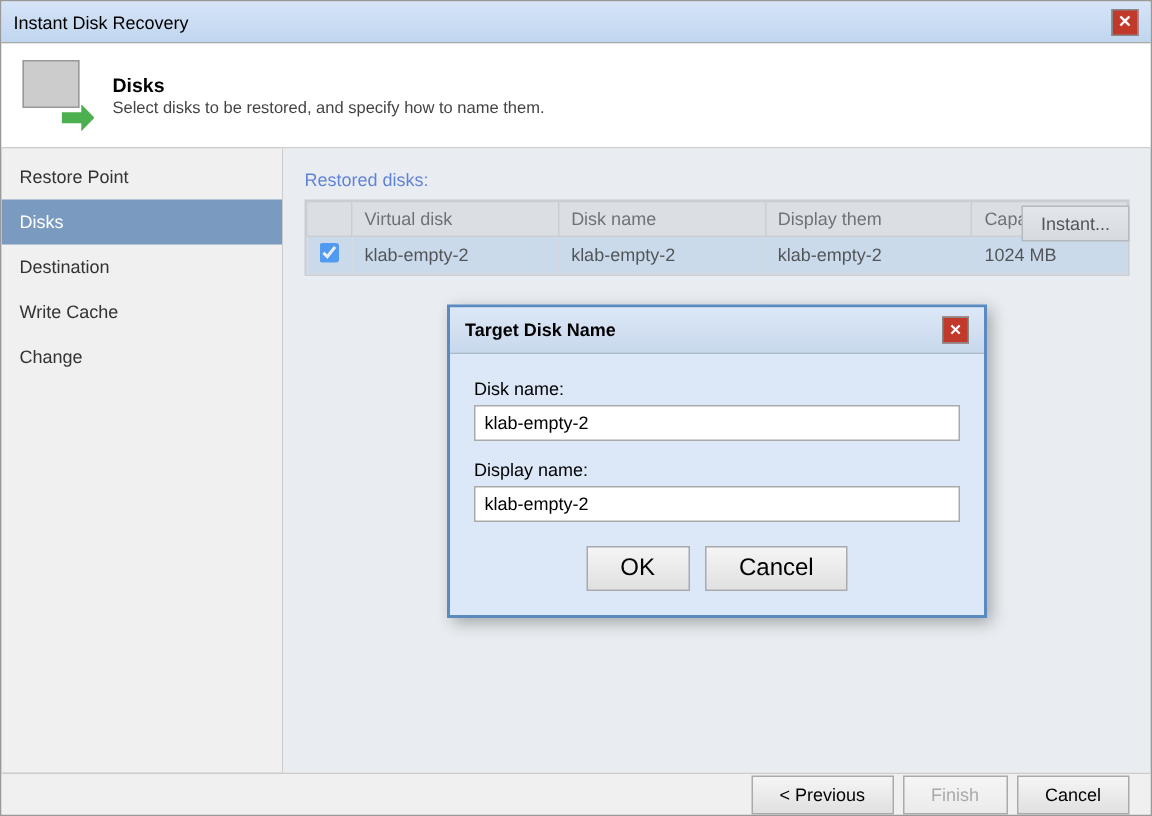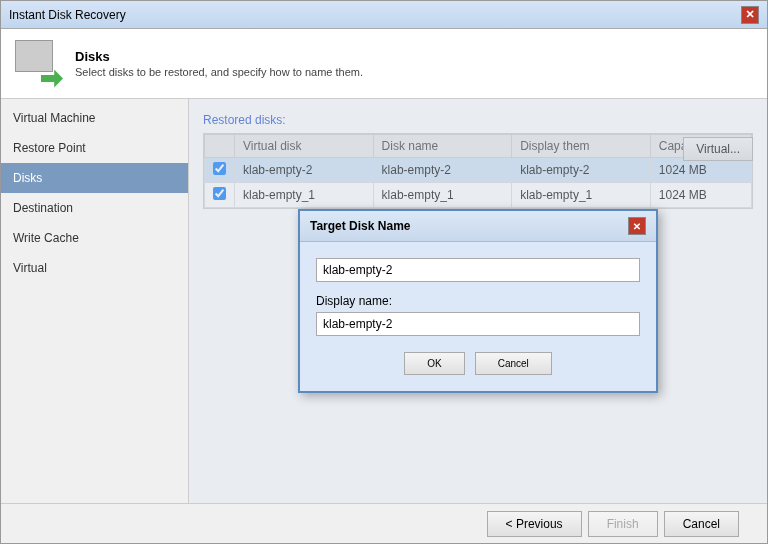--- a/index.html
+++ b/index.html
@@ -165,25 +165,25 @@
       padding: 4px 12px;
       background: linear-gradient(to bottom, #f5f5f5, #e0e0e0);
       border: 1px solid #aaa;
       cursor: pointer;
       font-size: 12px;
       color: #000;
     }
     .footer-bar {
       background: #f0f0f0;
       border-top: 1px solid #ccc;
-      padding: 8px 28px;
+      padding: 8px 14px;
       display: flex;
       justify-content: flex-end;
       gap: 6px;
-      height: 40px;
+      height: 28px;
       align-items: center;
     }
     .footer-btn {
       padding: 5px 18px;
       background: linear-gradient(to bottom, #f5f5f5, #e0e0e0);
       border: 1px solid #aaa;
       cursor: pointer;
       font-size: 12px;
       color: #000;
       min-width: 70px;
@@ -258,21 +258,21 @@
       display: flex;
       justify-content: center;
       gap: 10px;
       margin-top: 4px;
     }
     .modal-btn {
       padding: 5px 22px;
       background: linear-gradient(to bottom, #f5f5f5, #e0e0e0);
       border: 1px solid #aaa;
       cursor: pointer;
-      font-size: 10px;
+      font-size: 16px;
       color: #000;
     }
     input[type="checkbox"] {
       width: 13px;
       height: 13px;
     }
   </style>
 </head>
 <body>
 
@@ -291,36 +291,33 @@
     <div class="header-text">
       <h2>Disks</h2>
       <p>Select disks to be restored, and specify how to name them.</p>
     </div>
   </div>
 
   <div class="content-area">
 
     <div class="sidebar">
       <div class="sidebar-item">
-        <span>Virtual Machine</span>
-      </div>
-      <div class="sidebar-item">
         <span>Restore Point</span>
       </div>
       <div class="sidebar-item active">
         <span>Disks</span>
       </div>
       <div class="sidebar-item">
         <span>Destination</span>
       </div>
       <div class="sidebar-item">
         <span>Write Cache</span>
       </div>
       <div class="sidebar-item">
-        <span>Virtual</span>
+        <span>Change</span>
       </div>
     </div>
 
     <div class="main-content">
       <div class="restored-disks-label">Restored disks:</div>
 
       <div class="disks-table-container">
         <table class="disks-table">
           <thead>
             <tr>
@@ -334,42 +331,34 @@
           <tbody>
             <tr class="selected">
               <td class="checkbox-cell">
                 <input type="checkbox" checked="" style="">
               </td>
               <td>klab-empty-2</td>
               <td>klab-empty-2</td>
               <td>klab-empty-2</td>
               <td>1024 MB</td>
             </tr>
-            <tr>
-              <td class="checkbox-cell">
-                <input type="checkbox" checked="" style="">
-              </td>
-              <td>klab-empty_1</td>
-              <td>klab-empty_1</td>
-              <td>klab-empty_1</td>
-              <td>1024 MB</td>
-            </tr>
           </tbody>
         </table>
       </div>
 
-      <button class="change-btn">Virtual...</button>
+      <button class="change-btn">Instant...</button>
 
       <div class="modal-overlay">
         <div class="modal">
           <div class="modal-title-bar">
             <span class="modal-title-text">Target Disk Name</span>
             <div class="modal-close-btn">✕</div>
           </div>
           <div class="modal-body">
+            <div class="modal-field-label">Disk name:</div>
             <input type="text" class="modal-input" value="klab-empty-2" style="">
             <div class="modal-field-label">Display name:</div>
             <input type="text" class="modal-input" value="klab-empty-2" style="">
             <div class="modal-buttons">
               <button class="modal-btn">OK</button>
               <button class="modal-btn">Cancel</button>
             </div>
           </div>
         </div>
       </div>

